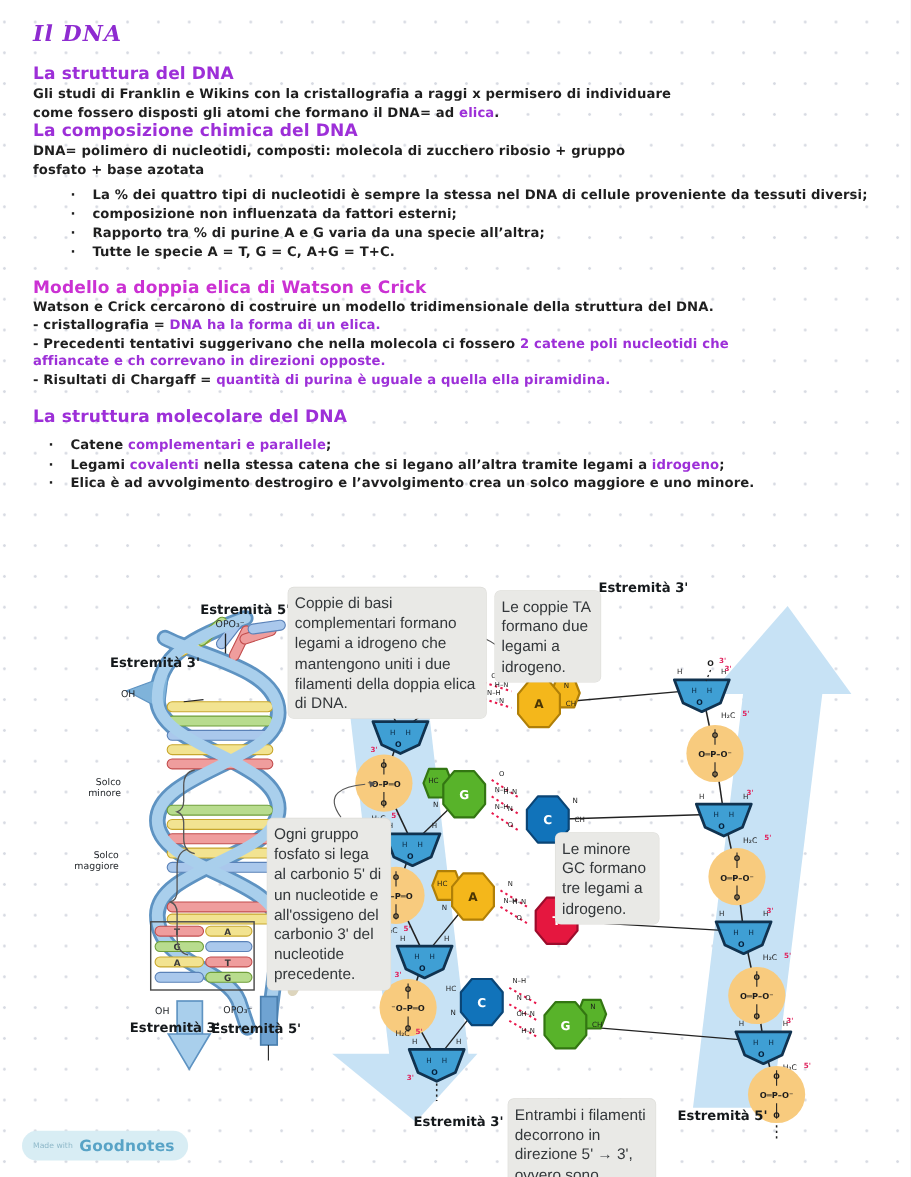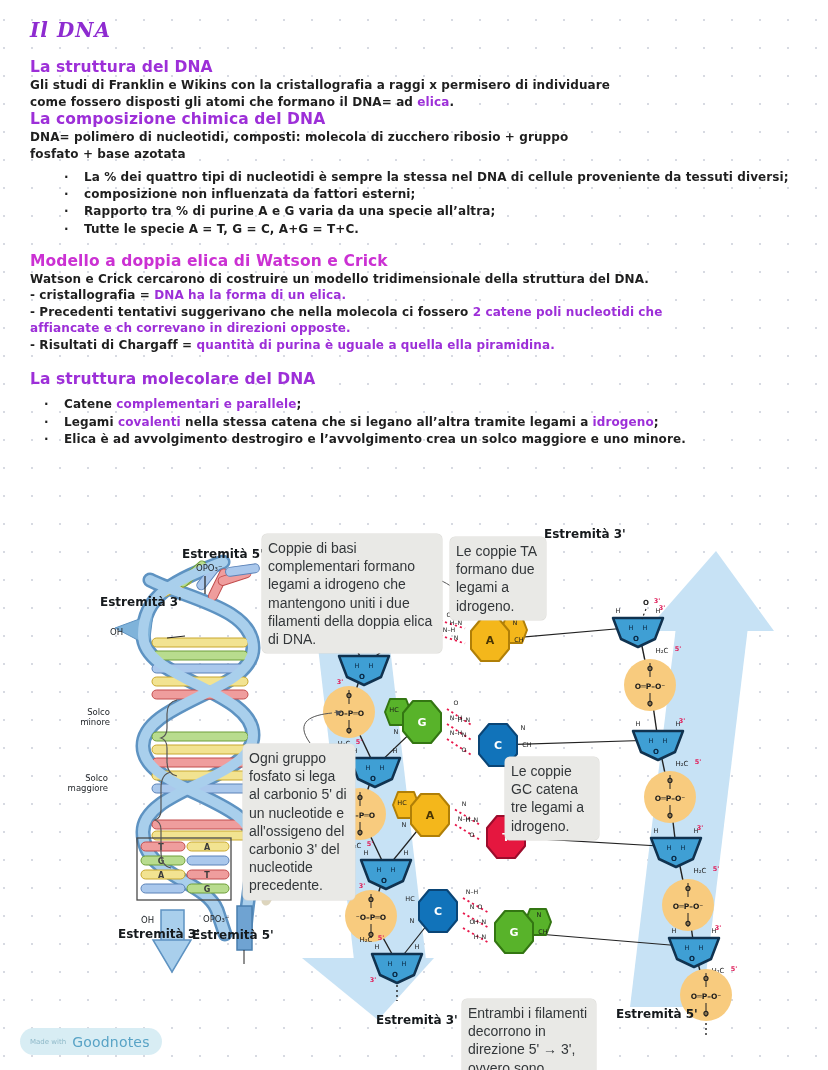--- a/index.html
+++ b/index.html
@@ -23,21 +23,21 @@
   #figure{position:absolute;left:0;top:515px;width:828px;height:555px;}
   #helix-svg{position:absolute;left:55px;top:5px;}
   #mol-svg{position:absolute;left:250px;top:0px;}
   .figlabel{position:absolute;font-weight:bold;font-size:12px;color:#15191c;white-space:pre;line-height:10.5px;}
   .figsub{position:absolute;font-size:8.5px;color:#23272b;font-weight:normal;white-space:pre;}
   .callout{position:absolute;background:#e9e9e6;border-radius:5px;padding:5px 6px;font-family:"Liberation Sans",sans-serif;
     font-size:14px;line-height:1.3;color:#33373a;box-shadow:0 0 0 .5px #dddcd8;}
   #watermark{position:absolute;left:20px;top:1028px;height:27px;border-radius:14px;background:rgba(213,236,243,.92);
     display:flex;align-items:center;padding:0 12px 0 10px;}
   #watermark .mw{font-size:7px;color:#8fb9c9;margin-right:6px;}
-  #watermark .gn{font-size:14px;color:#58a3c6;font-weight:400;letter-spacing:.2px;}
+  #watermark .gn{font-size:14px;color:#58a3c6;font-weight:700;letter-spacing:.2px;}
   svg text{font-family:"DejaVu Sans",sans-serif;}
 </style>
 </head>
 <body>
 
 <div id="page">
   <div id="textcol">
     <div class="title">Il DNA</div>
     <div id="sections">
         <div class="sec sec1">
@@ -439,21 +439,21 @@
     <div class="figlabel" style="left:192px;top:415px">Estremità 5'</div>
 
     <div class="figlabel" style="left:306px;top:76px">Estremità 5'</div>
     <div class="figlabel" style="left:544px;top:14px">Estremità 3'</div>
     <div class="figlabel" style="left:376px;top:500px">Estremità 3'</div>
     <div class="figlabel" style="left:616px;top:494px">Estremità 5'</div>
 
     <div class="callout" style="left:262px;top:19px;width:168px">Coppie di basi complementari formano legami a idrogeno che mantengono uniti i due filamenti della doppia elica di DNA.</div>
     <div class="callout" style="left:450px;top:22px;width:84px">Le coppie TA formano due legami a idrogeno.</div>
     <div class="callout" style="left:243px;top:229px;width:100px">Ogni gruppo fosfato si lega al carbonio 5' di un nucleotide e all'ossigeno del carbonio 3' del nucleotide precedente.</div>
-    <div class="callout" style="left:505px;top:242px;width:82px">Le coppie GC catena tre legami a idrogeno.</div>
+    <div class="callout" style="left:505px;top:242px;width:82px">Le minore GC formano tre legami a idrogeno.</div>
     <div class="callout" style="left:462px;top:484px;width:122px">Entrambi i filamenti decorrono in direzione 5' → 3', ovvero sono antiparalleli.</div>
   </div>
 
   <div id="watermark">
     <span class="mw">Made with</span>
     <span class="gn">Goodnotes</span>
   </div>
 </div>
 
 </body></html>

